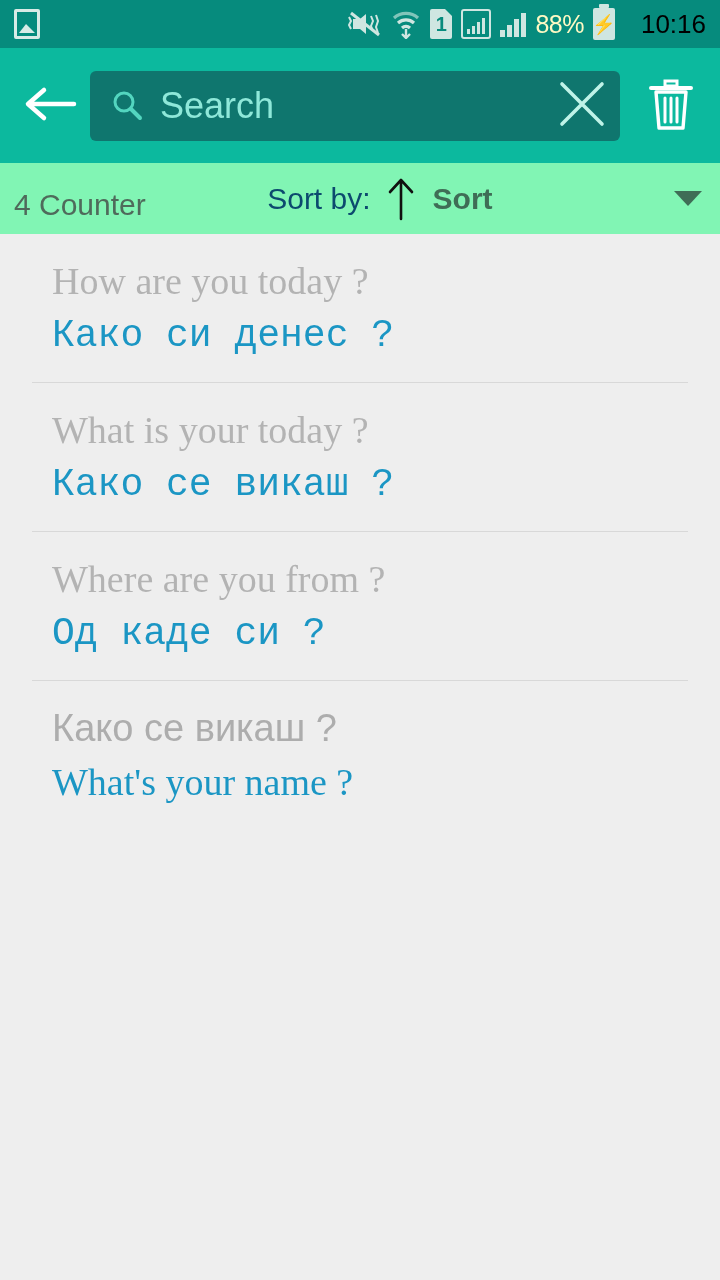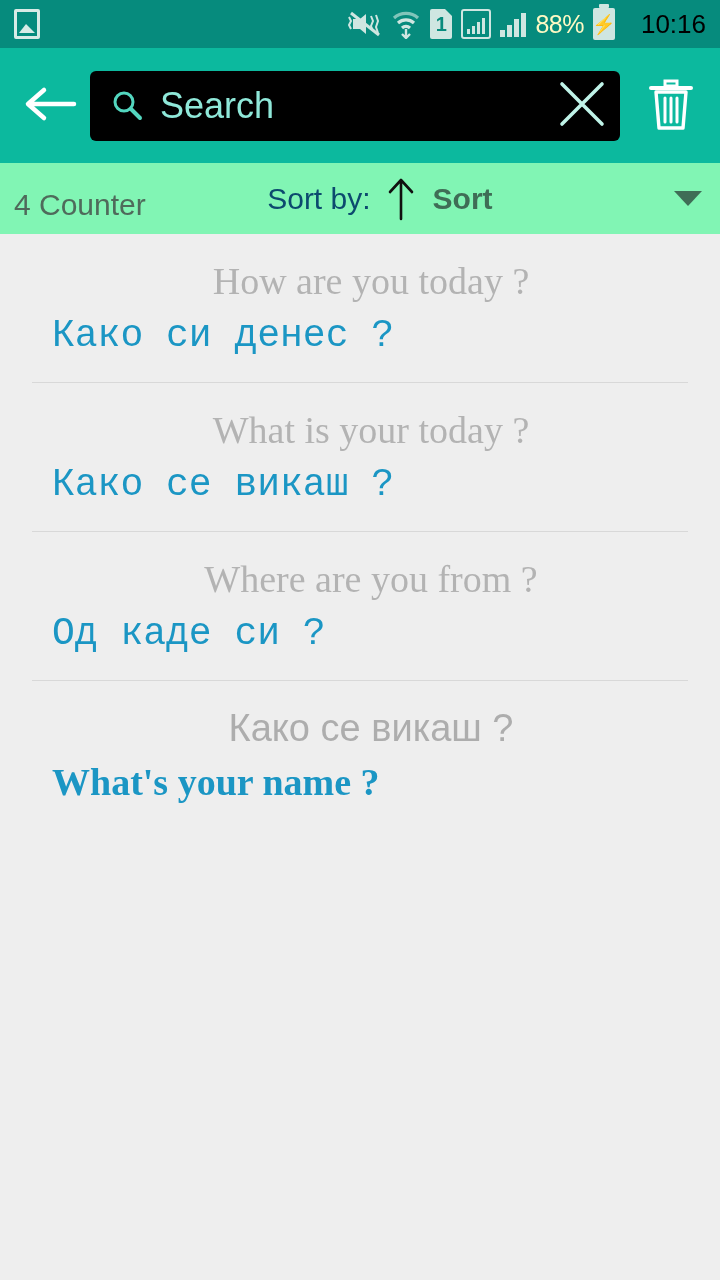--- a/index.html
+++ b/index.html
@@ -154,21 +154,21 @@
     width: 58px; height: 58px;
     display: flex;
     align-items: center;
     justify-content: center;
     flex: 0 0 auto;
   }
   .search-field {
     flex: 1 1 auto;
     height: 70px;
     margin: 0 12px 0 10px;
-    background: #000000;
+    background: #0f766e;
     border-radius: 6px;
     display: flex;
     align-items: center;
     padding: 0 6px 0 20px;
     box-sizing: border-box;
   }
   .mag-icon { width: 34px; height: 34px; flex: 0 0 auto; }
   .search-placeholder {
     color: #8fe8d9;
     font-size: 36px;
@@ -250,37 +250,35 @@
     padding: 24px 0 0 0;
     position: relative;
   }
   .item-primary {
     font-family: "Liberation Serif", serif;
     font-size: 38px;
     color: #b3b3b3;
     padding: 0 30px 0 52px;
     line-height: 1.25;
     white-space: nowrap;
-    text-align: center;
   }
   .item-secondary {
     font-family: Liberation Mono, monospace;
     font-size: 38px;
     color: #1b96c4;
     padding: 6px 30px 0 52px;
     line-height: 1.25;
     white-space: nowrap;
   }
   .item-primary.sans {
     font-family: "Liberation Sans", sans-serif;
     color: #adadad;
   }
   .item-secondary.serif {
     font-family: "Liberation Serif", serif;
-    font-weight: bold;
   }
   .divider {
     height: 1px;
     background: #d8d8d8;
     margin: 23px 32px 0 32px;
   }
 </style>
 </head>
 <body>
 

